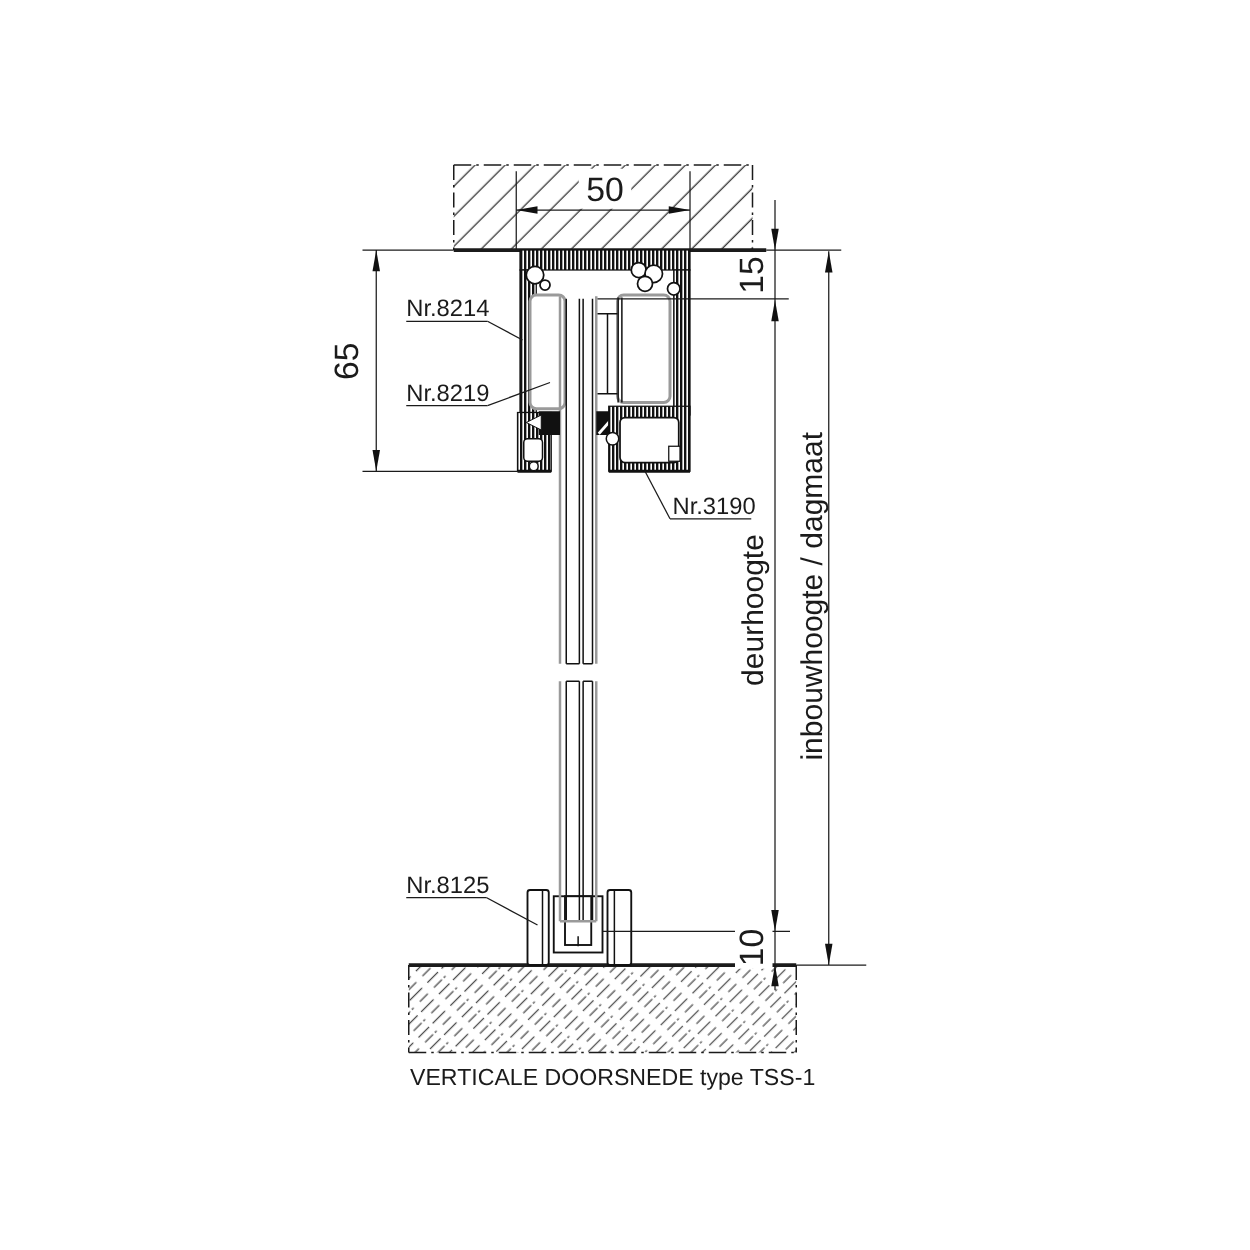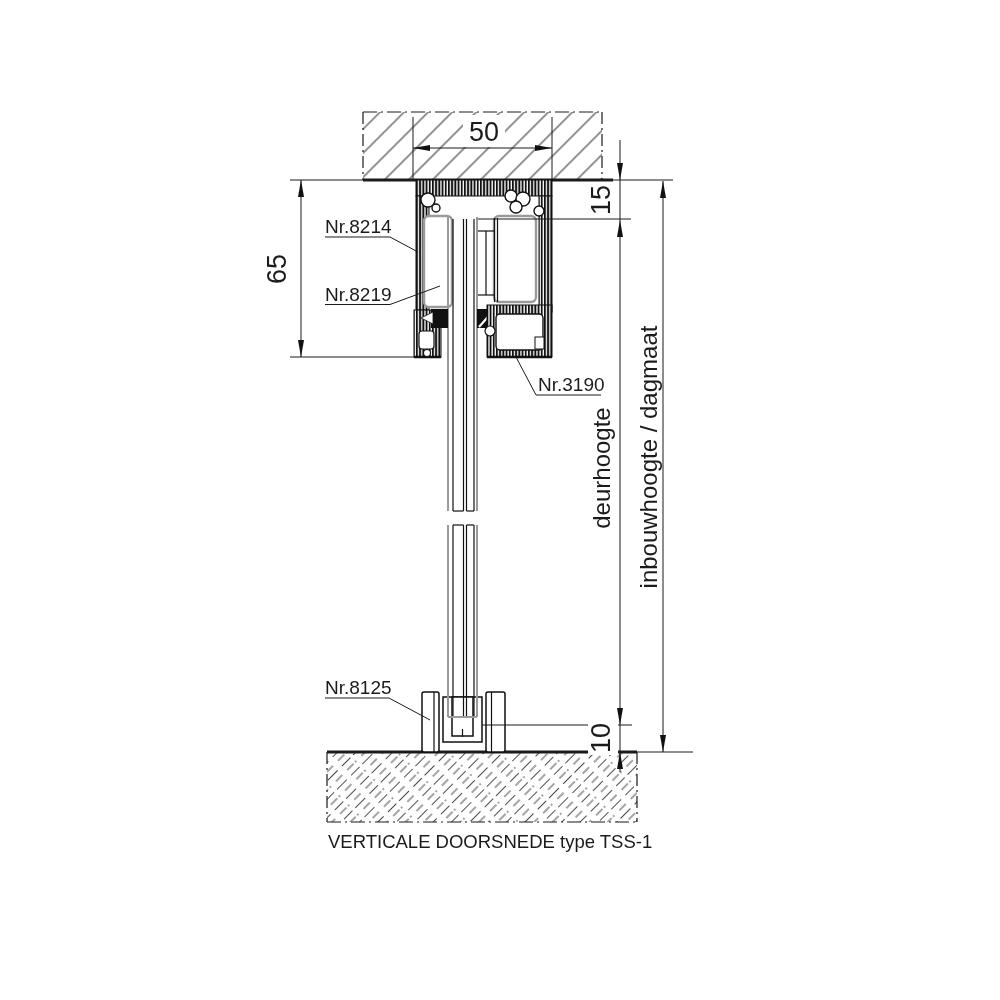--- a/index.html
+++ b/index.html
@@ -1,17 +1,17 @@
 <!DOCTYPE html>
 <html><head>
 <meta charset="utf-8">
 <style>
   html,body{margin:0;padding:0;background:#ffffff;}
   .page{position:relative;width:1000px;height:888px;background:#ffffff;overflow:hidden;
-        font-family:"Liberation Sans",sans-serif;}
+        font-family:"Liberation Sans",sans-serif;margin-top:20px;}
   svg text{font-family:"Liberation Sans",sans-serif;fill:#1b1b1b;}
   .dimnum{font-size:27px;}
   .dimword{font-size:24px;}
   .partlabel{font-size:19px;}
   .caption{font-size:18.5px;}
 </style>
 </head>
 <body>
 
 <div class="page">

